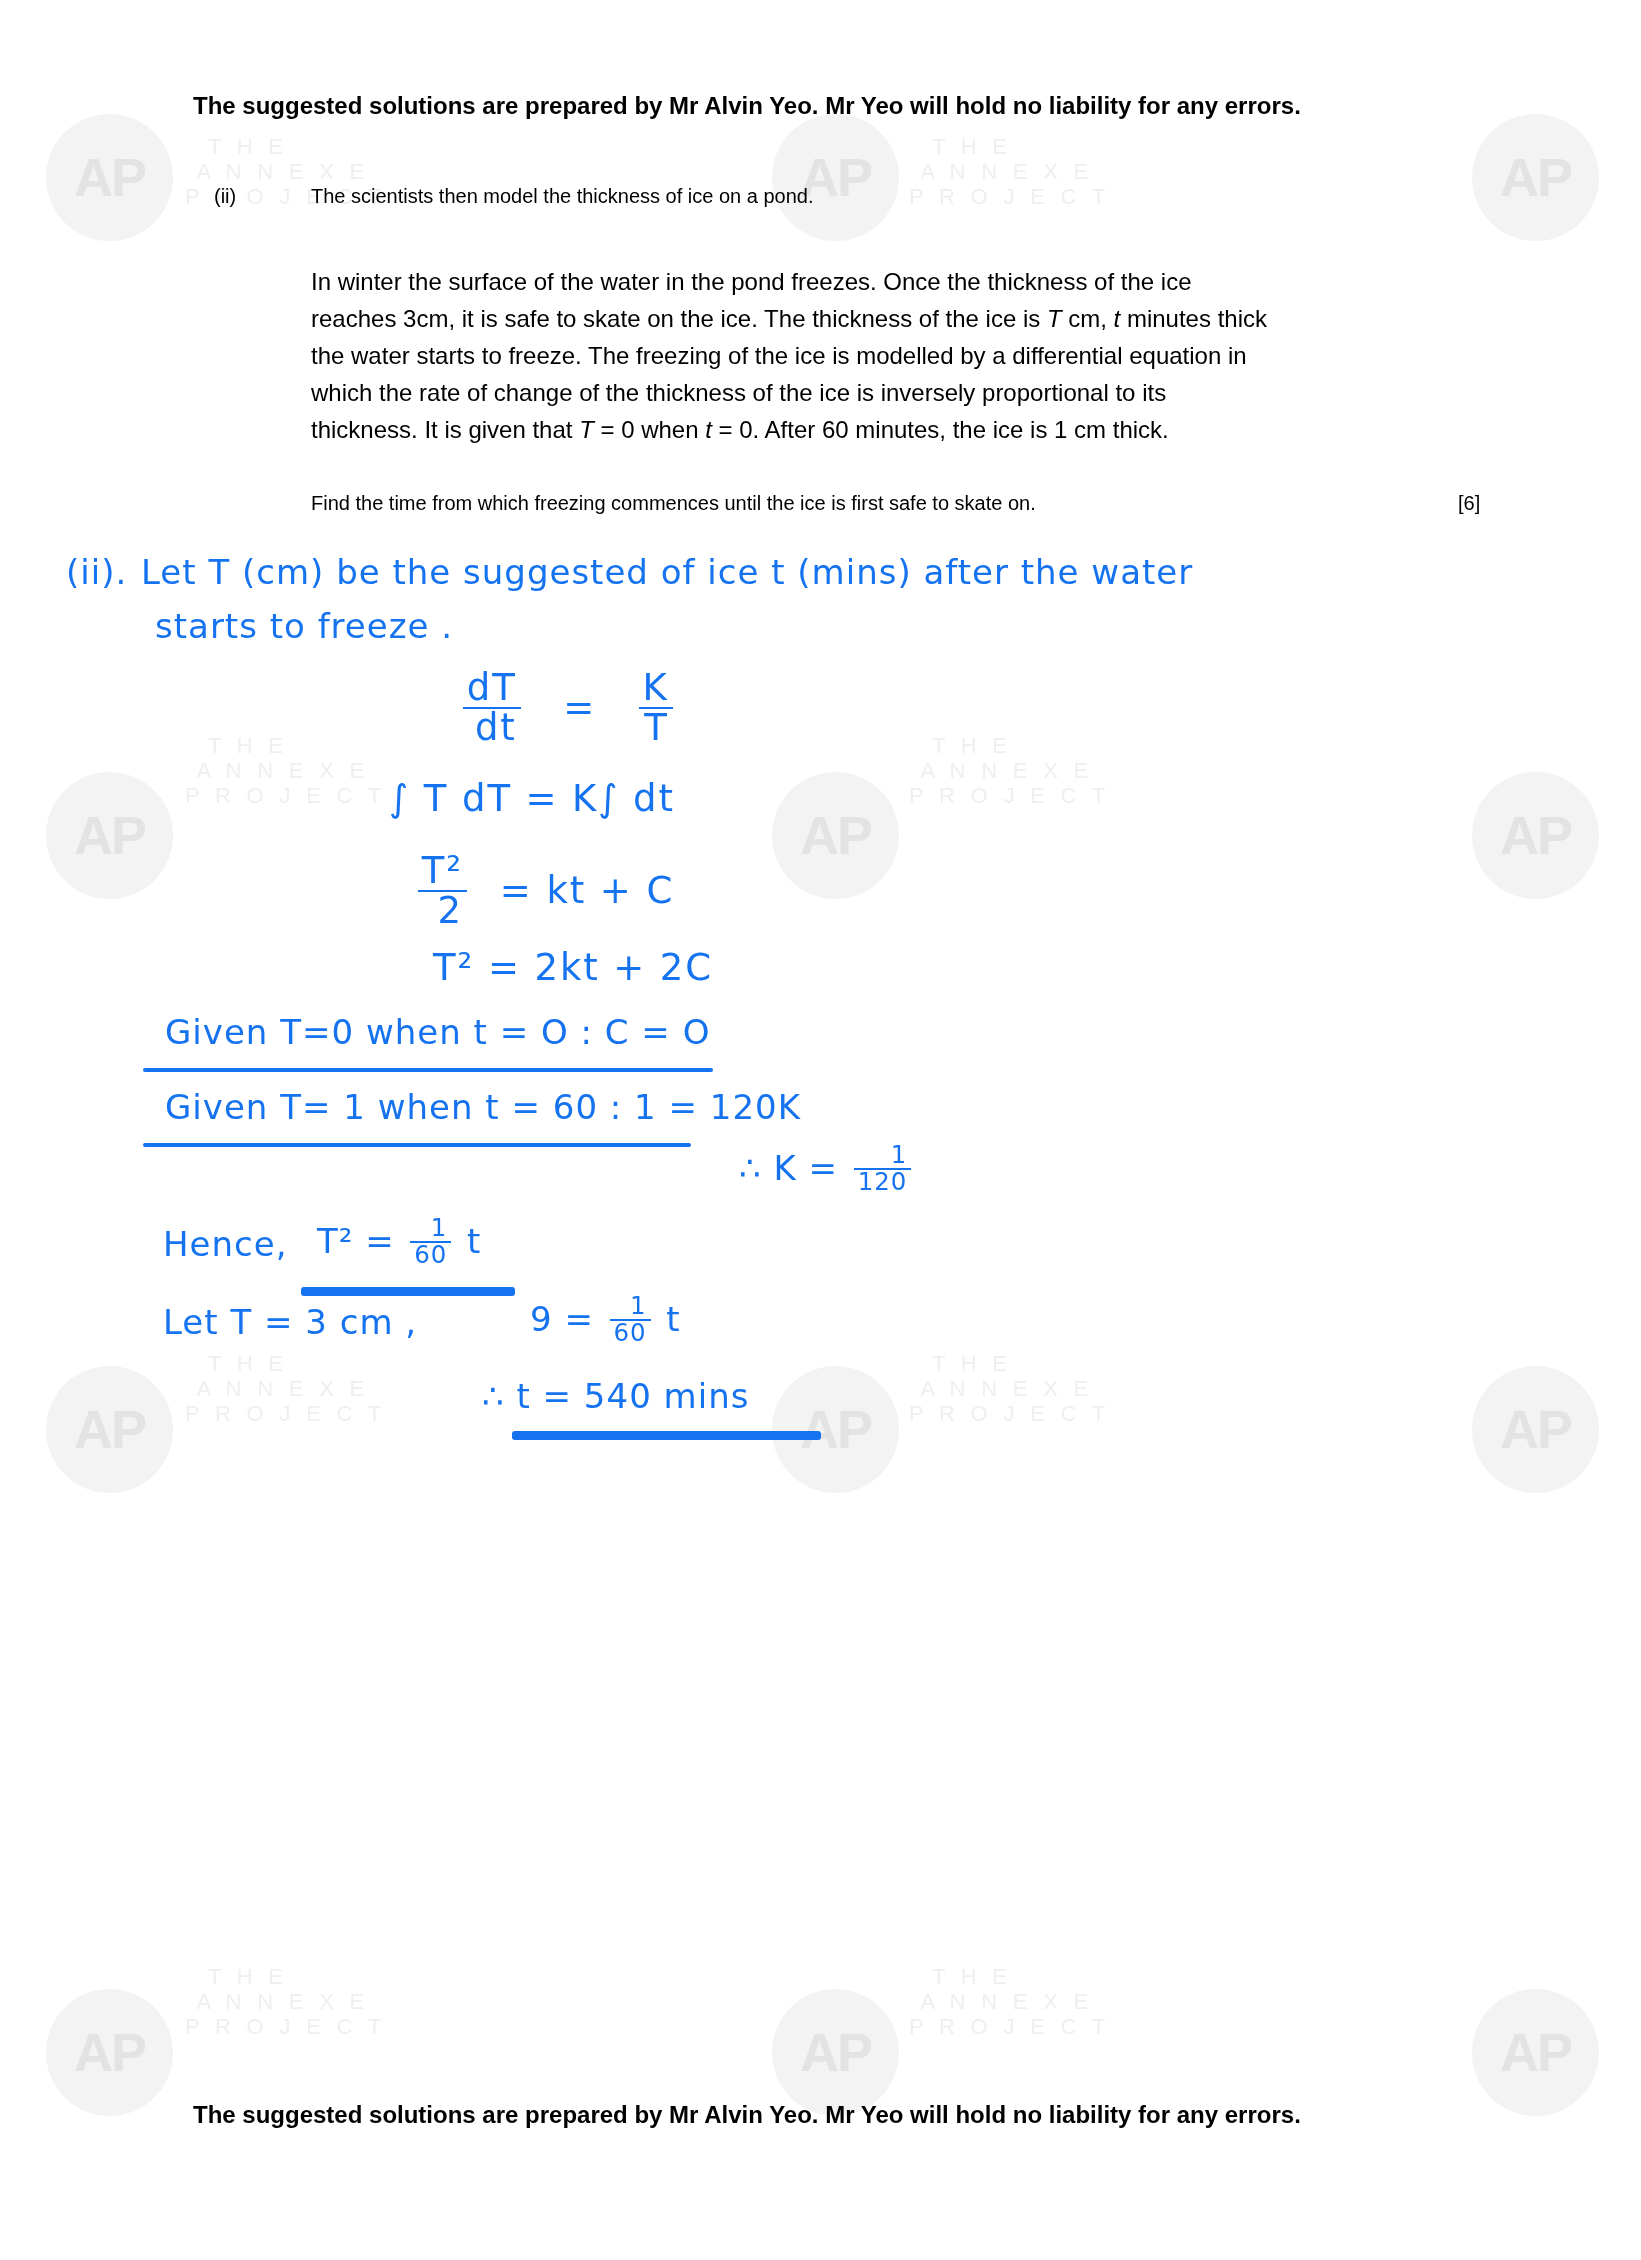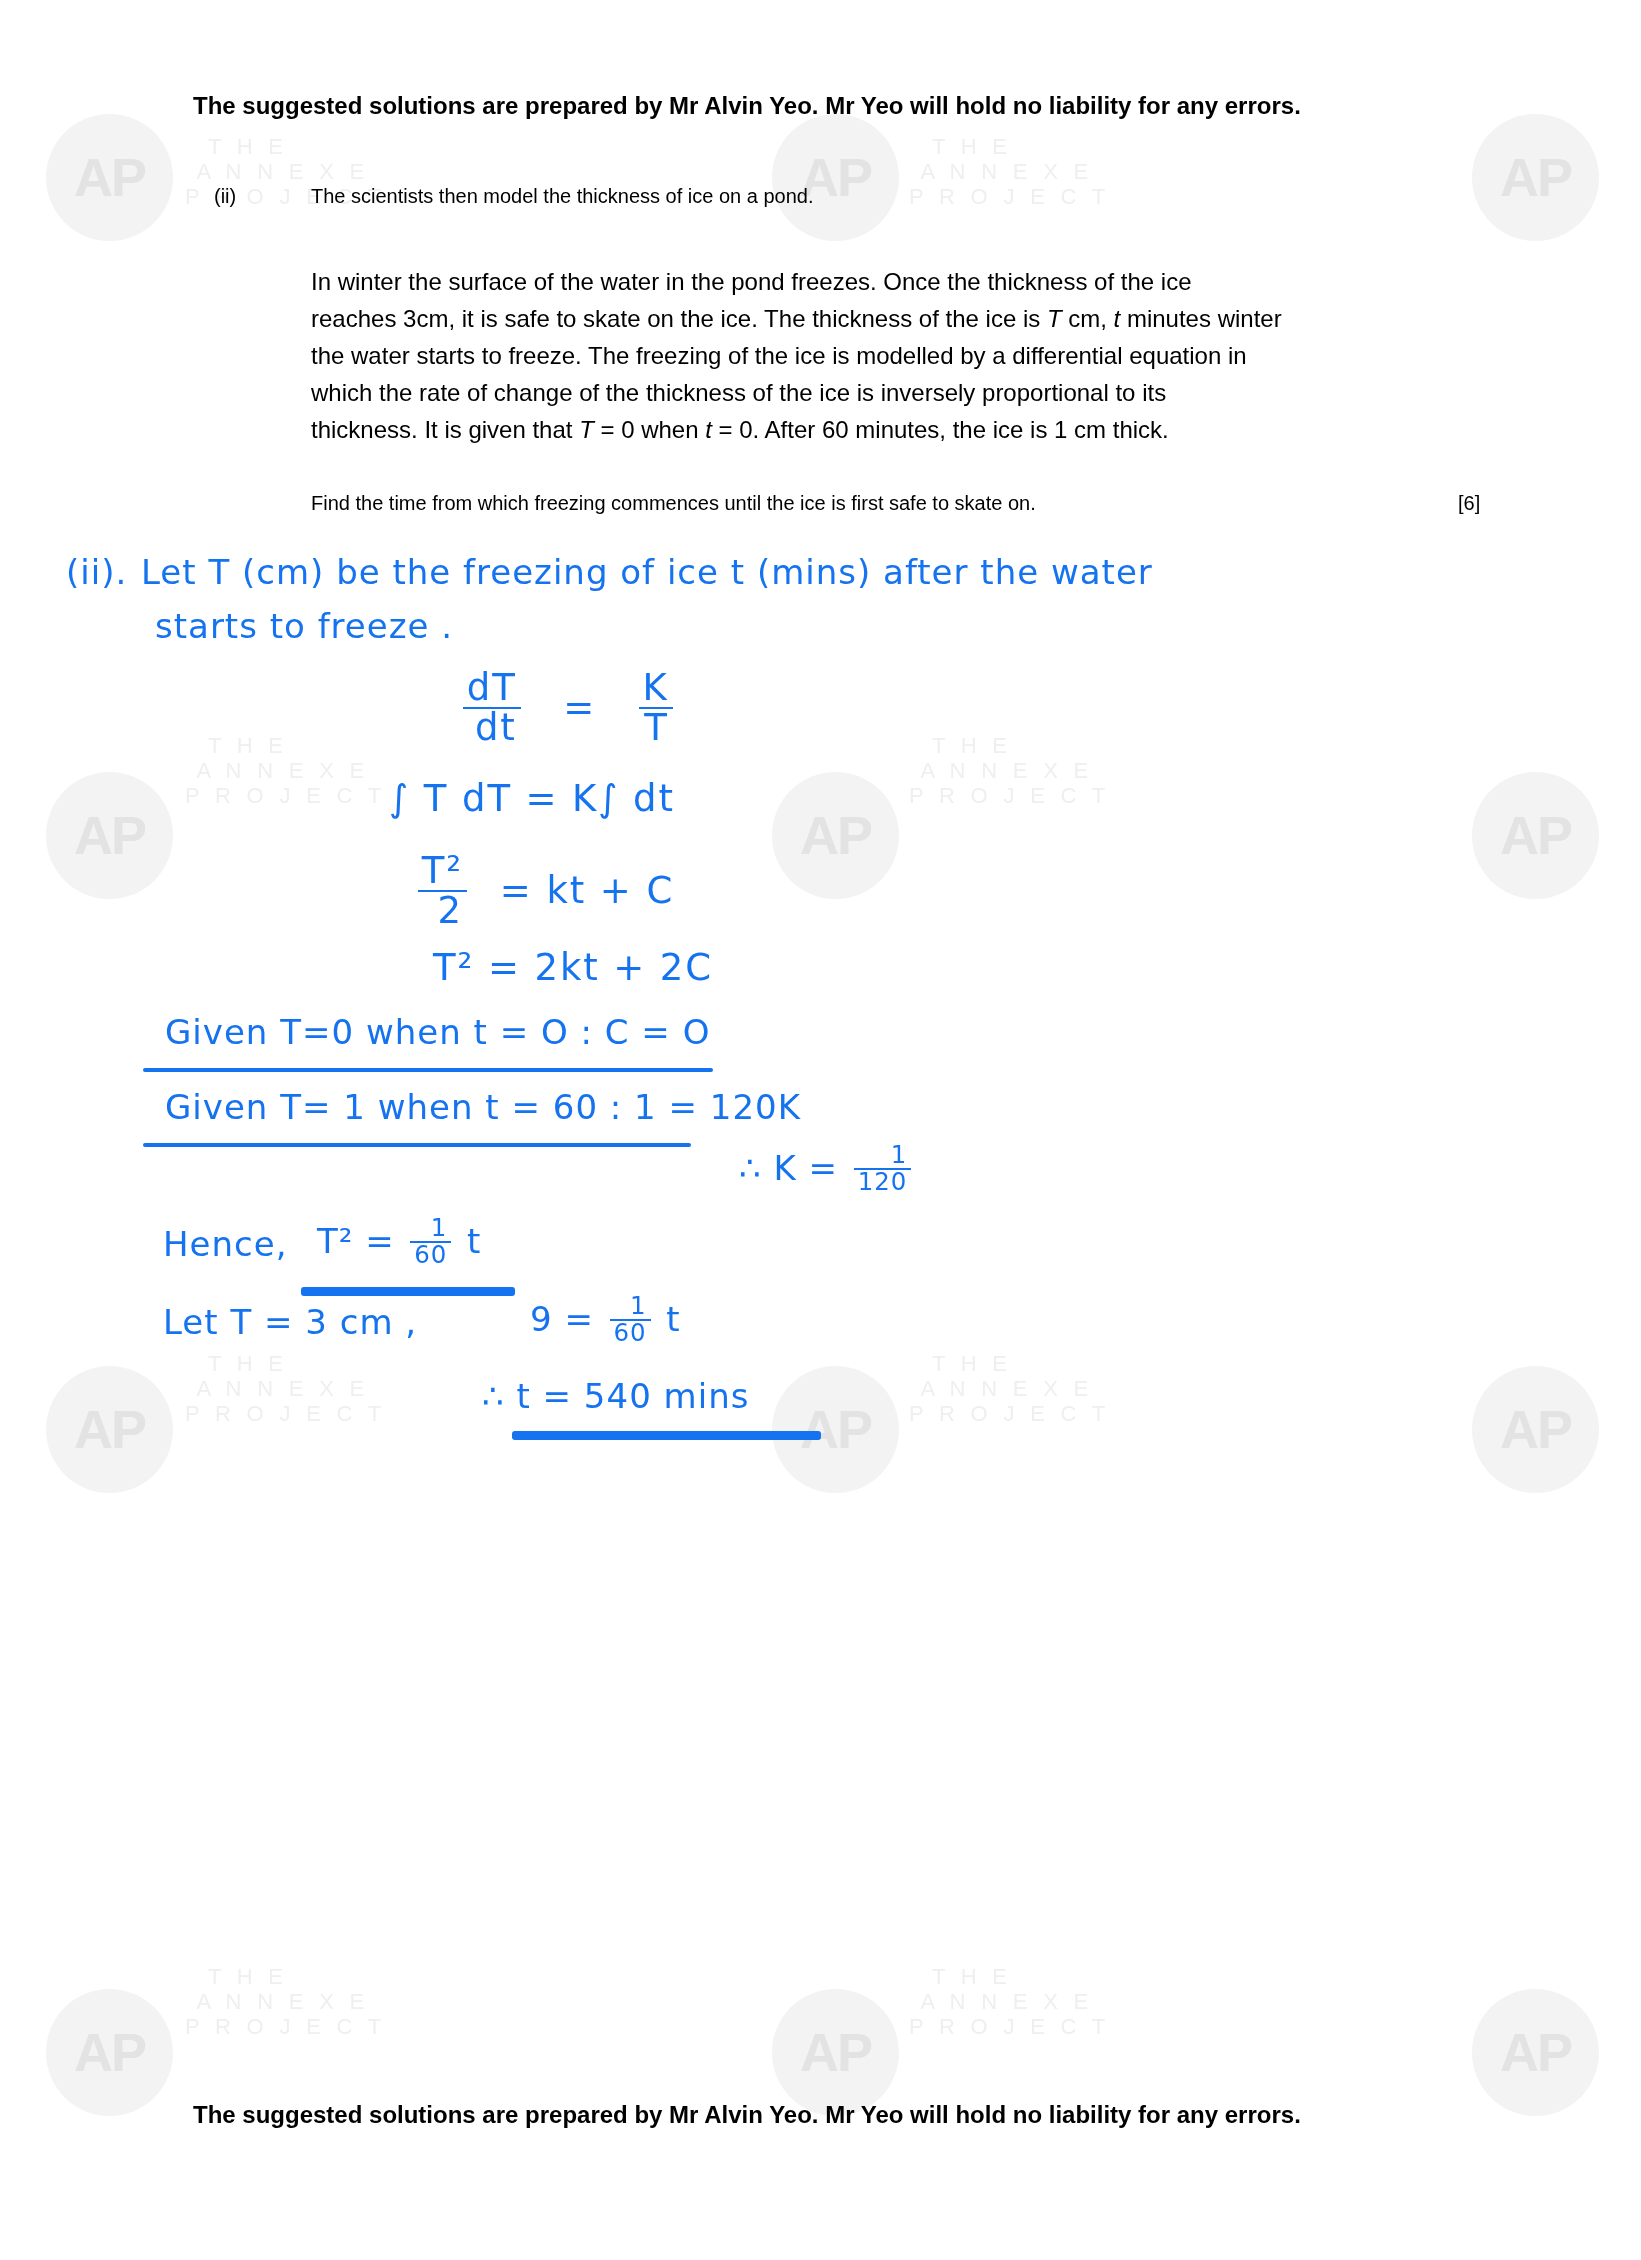--- a/index.html
+++ b/index.html
@@ -174,31 +174,31 @@
     </div>
   </div>
 
   <div class="printed hdr" style="left:193px; top:92px;">The suggested solutions are prepared by Mr Alvin Yeo. Mr Yeo will hold no liability for any errors.</div>
 
   <div class="printed qline" style="left:214px; top:185px;">(ii)</div>
   <div class="printed qline" style="left:311px; top:185px;">The scientists then model the thickness of ice on a pond.</div>
 
   <div class="printed qpara" style="left:311px; top:263px;">
     <span>In winter the surface of the water in the pond freezes. Once the thickness of the ice</span><br>
-    <span>reaches 3cm, it is safe to skate on the ice. The thickness of the ice is </span><span class="it">T</span><span> cm, </span><span class="it">t</span><span> minutes winter</span><br>
+    <span>reaches 3cm, it is safe to skate on the ice. The thickness of the ice is </span><span class="it">T</span><span> cm, </span><span class="it">t</span><span> minutes thick</span><br>
     <span>the water starts to freeze. The freezing of the ice is modelled by a differential equation in</span><br>
     <span>which the rate of change of the thickness of the ice is inversely proportional to its</span><br>
     <span>thickness. It is given that </span><span class="it">T</span><span> = 0 when </span><span class="it">t</span><span> = 0. After 60 minutes, the ice is 1 cm thick.</span>
   </div>
 
   <div class="printed qline" style="left:311px; top:492px;">Find the time from which freezing commences until the ice is first safe to skate on.</div>
   <div class="printed qline" style="left:1458px; top:492px;">[6]</div>
 
   <div class="hw hw-body" style="left:46px; top:552px;">(ii).</div>
-  <div class="hw hw-body" style="left:121px; top:552px;">Let  T (cm)  be  the  freezing  of  ice  t (mins) after  the  water</div>
+  <div class="hw hw-body" style="left:121px; top:552px;">Let  T (cm)  be  the  suggested  of  ice  t (mins) after  the  water</div>
   <div class="hw hw-body" style="left:135px; top:606px;">starts  to freeze .</div>
 
   <div class="hw hw-math" style="left:439px; top:671px;">
     <span class="frac">
       <span class="num">dT</span>
       <span class="den">dt</span>
     </span>
     <span style="margin:0 25px;">=</span>
     <span class="frac">
       <span class="num">K</span>

